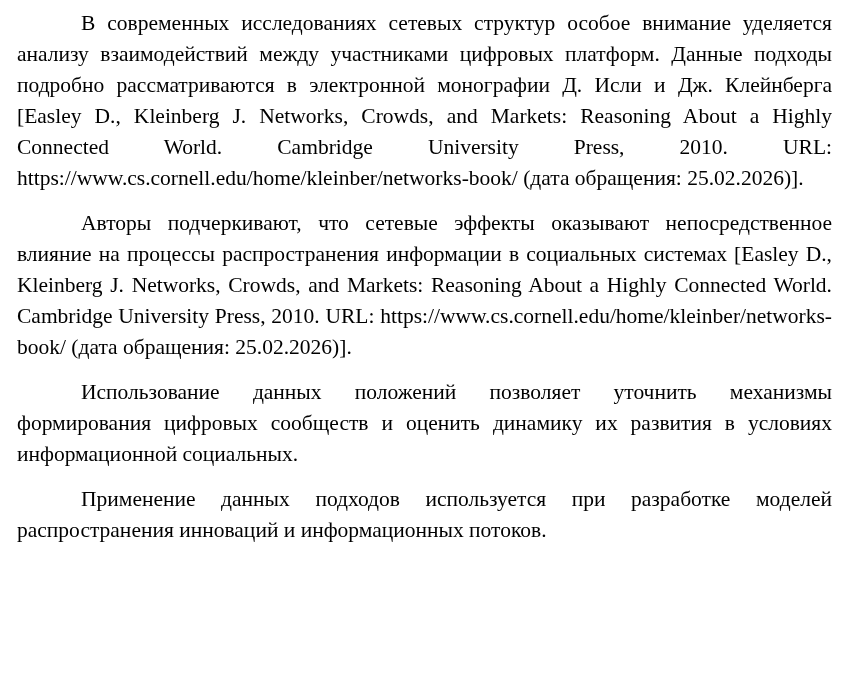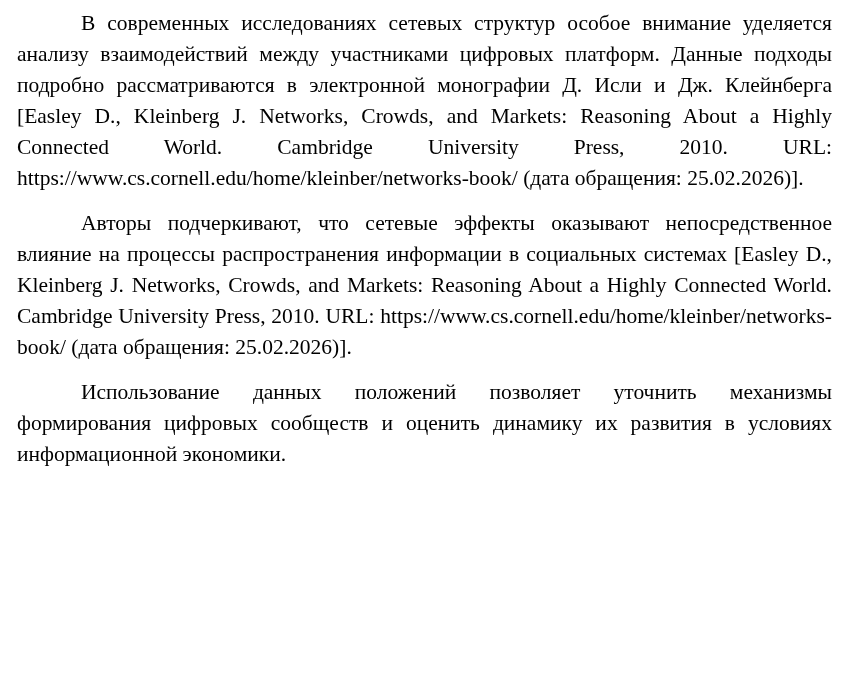--- a/index.html
+++ b/index.html
@@ -48,18 +48,19 @@
 </head>
 <body>
 
 <div class="page">
   <div class="doc-body">
 
     <p class="para">В современных исследованиях сетевых структур особое внимание уделяется анализу взаимодействий между участниками цифровых платформ. Данные подходы подробно рассматриваются в электронной монографии Д. Исли и Дж. Клейнберга [Easley D., Kleinberg J. Networks, Crowds, and Markets: Reasoning About a Highly Connected World. Cambridge University Press, 2010. URL: https://www.cs.cornell.edu/home/kleinber/networks-book/ (дата обращения: 25.02.2026)].</p>
 
     <p class="para loose">Авторы подчеркивают, что сетевые эффекты оказывают непосредственное влияние на процессы распространения информации в социальных системах [Easley D., Kleinberg J. Networks, Crowds, and Markets: Reasoning About a Highly Connected World. Cambridge University Press, 2010. URL: https://www.cs.cornell.edu/home/kleinber/networks-book/ (дата обращения: 25.02.2026)].</p>
 
-    <p class="para">Использование данных положений позволяет уточнить механизмы формирования цифровых сообществ и оценить динамику их развития в условиях информационной экономики.</p>
+    <p class="para">Использование данных положений позволяет уточнить механизмы формирования цифровых сообществ и оценить динамику их развития в условиях информационной социальных.</p>
 
 
+    <p class="para">Применение данных подходов используется при разработке моделей распространения инноваций и информационных потоков.</p>
 
   </div>
 </div>
 
 </body></html>

